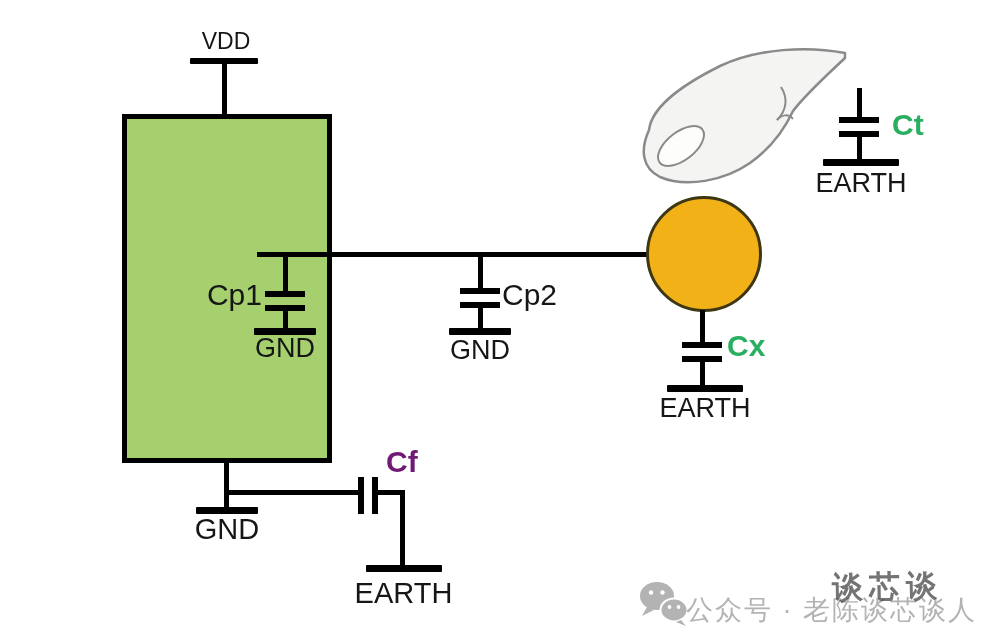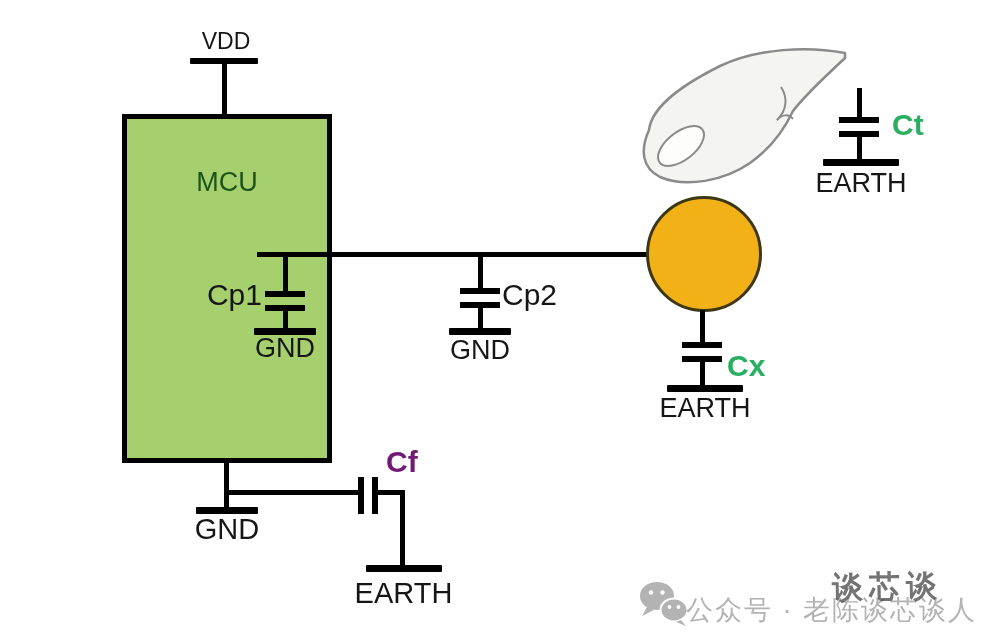--- a/index.html
+++ b/index.html
@@ -36,21 +36,20 @@
     letter-spacing:2px;white-space:nowrap;margin-top:8px;}
   #wm-overlay{position:absolute;left:832px;top:566px;color:#3f3f3f;font-size:31px;
     font-weight:bold;opacity:.72;transform:rotate(-1deg);letter-spacing:6px;white-space:nowrap;}
 </style>
 </head>
 <body>
 
 <div id="stage">
 
   <div id="mcu-block"></div>
-  <div id="mcu-label" class="lbl">MCU</div>
 
   <div class="lbl ctr" style="left:188px;top:29px;width:76px;font-size:23px;">VDD</div>
   <div class="bar" style="left:190px;top:58px;width:68px;height:6px;"></div>
   <div class="wire" style="left:222px;top:63px;width:5px;height:53px;"></div>
 
   <div class="wire" style="left:257px;top:252px;width:392px;height:5px;"></div>
 
   <div class="wire" style="left:283px;top:256px;width:5px;height:36px;"></div>
   <div class="plate" style="left:265px;top:291px;width:40px;height:6px;"></div>
   <div class="plate" style="left:265px;top:305px;width:40px;height:6px;"></div>
@@ -85,21 +84,21 @@
   <div class="bar" style="left:823px;top:159px;width:76px;height:7px;"></div>
   <div class="lbl ctr" style="left:806px;top:169px;width:110px;font-size:27px;">EARTH</div>
   <div class="lbl lbl-green" style="left:884px;top:109px;margin-left:8px;">Ct</div>
 
   <div class="wire" style="left:700px;top:310px;width:5px;height:33px;"></div>
   <div class="plate" style="left:682px;top:342px;width:40px;height:6px;"></div>
   <div class="plate" style="left:682px;top:356px;width:40px;height:6px;"></div>
   <div class="wire" style="left:700px;top:362px;width:5px;height:24px;"></div>
   <div class="bar" style="left:667px;top:385px;width:76px;height:7px;"></div>
   <div class="lbl ctr" style="left:650px;top:394px;width:110px;font-size:27px;">EARTH</div>
-  <div class="lbl lbl-green" style="left:727px;top:330px;margin-top:20px;">Cx</div>
+  <div class="lbl lbl-green" style="left:727px;top:330px;">Cx</div>
 
   <div class="wire" style="left:224px;top:460px;width:5px;height:49px;"></div>
   <div class="bar" style="left:196px;top:507px;width:62px;height:7px;"></div>
   <div class="lbl ctr" style="left:172px;top:514px;width:110px;font-size:29px;">GND</div>
   <div class="wire" style="left:226px;top:490px;width:134px;height:5px;"></div>
   <div class="plate" style="left:358px;top:477px;width:6px;height:37px;"></div>
   <div class="plate" style="left:372px;top:477px;width:6px;height:37px;"></div>
   <div class="wire" style="left:378px;top:490px;width:27px;height:5px;"></div>
   <div class="wire" style="left:400px;top:490px;width:5px;height:77px;"></div>
   <div class="bar" style="left:366px;top:565px;width:76px;height:7px;"></div>

